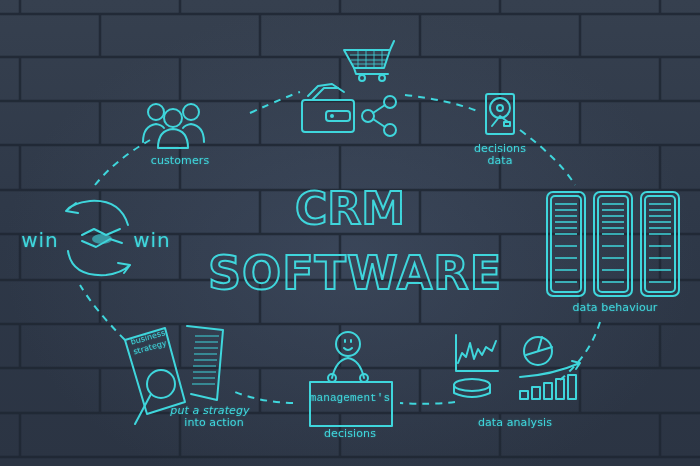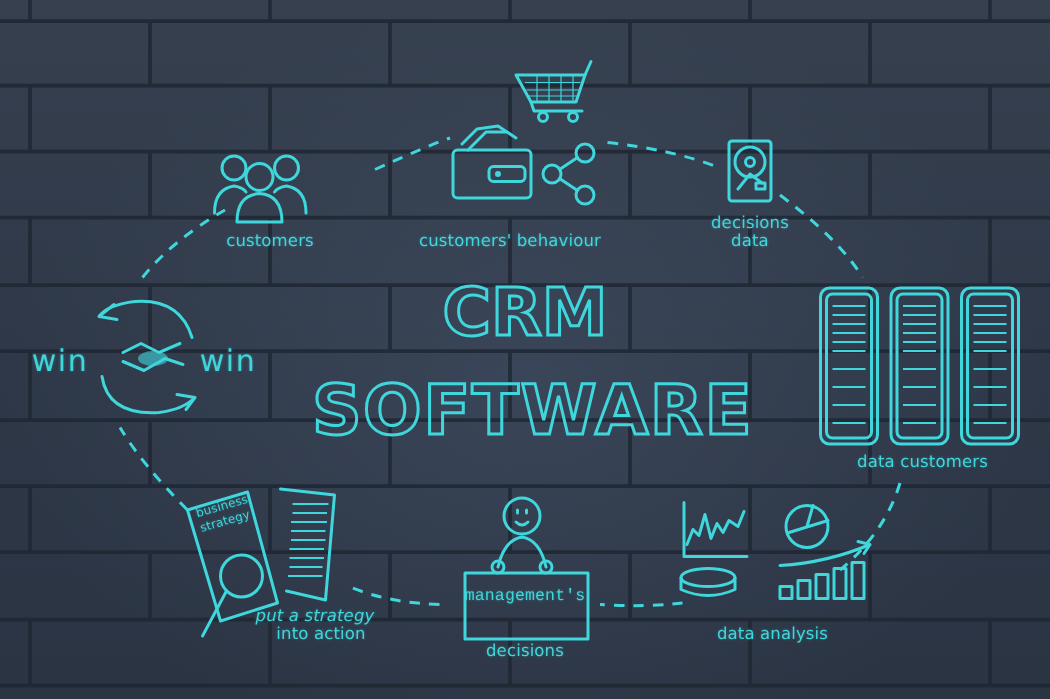--- a/index.html
+++ b/index.html
@@ -128,21 +128,20 @@
     <circle cx="34" cy="34" r="2" fill="#3fd6dc"></circle>
   </svg>
 
   <svg width="40" height="45" style="left:360px;top:94px;">
     <circle class="ic" cx="30" cy="8" r="6"></circle>
     <circle class="ic" cx="8" cy="22" r="6"></circle>
     <circle class="ic" cx="30" cy="36" r="6"></circle>
     <line class="ic" x1="13" y1="19" x2="25" y2="11"></line>
     <line class="ic" x1="13" y1="25" x2="25" y2="33"></line>
   </svg>
-  <div class="label" style="left:275px;top:155px;width:130px;">customers' behaviour</div>
 
   <svg width="32" height="44" style="left:484px;top:92px;">
     <rect class="ic" x="2" y="2" width="28" height="40" rx="2"></rect>
     <circle class="ic" cx="16" cy="16" r="10"></circle>
     <circle class="ic" cx="16" cy="16" r="3"></circle>
     <path class="ic" d="M8 34 L16 24 L24 30"></path>
     <rect class="ic" x="20" y="30" width="6" height="4"></rect>
   </svg>
   <div class="label" style="left:460px;top:143px;width:80px;">decisions</div>
   <div class="label" style="left:460px;top:155px;width:80px;">data</div>
@@ -157,21 +156,21 @@
       <rect class="ic" x="2" y="2" width="38" height="104" rx="6"></rect>
       <rect class="ic" x="6" y="6" width="30" height="96" rx="4" stroke-width="1"></rect>
       <path d="M10 14 H32 M10 20 H32 M10 26 H32 M10 32 H32 M10 38 H32 M10 44 H32 M10 56 H32 M10 68 H32 M10 80 H32 M10 92 H32" stroke="#3fd6dc" stroke-width="1.3"></path>
     </g>
     <g transform="translate(94,0)">
       <rect class="ic" x="2" y="2" width="38" height="104" rx="6"></rect>
       <rect class="ic" x="6" y="6" width="30" height="96" rx="4" stroke-width="1"></rect>
       <path d="M10 14 H32 M10 20 H32 M10 26 H32 M10 32 H32 M10 38 H32 M10 44 H32 M10 56 H32 M10 68 H32 M10 80 H32 M10 92 H32" stroke="#3fd6dc" stroke-width="1.3"></path>
     </g>
   </svg>
-  <div class="label" style="left:565px;top:302px;width:100px;">data customers</div>
+  <div class="label" style="left:565px;top:302px;width:100px;">data behaviour</div>
 
   <svg width="140" height="70" style="left:452px;top:333px;">
     <path class="ic" stroke-width="1.5" d="M4 2 V38 H46"></path>
     <path class="ic" stroke-width="1.5" d="M6 30 L10 20 L14 24 L18 10 L22 26 L26 16 L30 22 L34 14 L40 18 L44 8"></path>
     <circle class="ic" stroke-width="1.5" cx="86" cy="18" r="14"></circle>
     <path class="ic" stroke-width="1.5" d="M74 22 L100 14 M86 18 L90 4"></path>
     <ellipse class="ic" stroke-width="1.5" cx="20" cy="52" rx="18" ry="6"></ellipse>
     <path class="ic" stroke-width="1.5" d="M2 52 V60 Q20 68 38 60 V52"></path>
     <path class="ic" stroke-width="1.5" d="M68 44 Q100 42 128 30 M120 28 L128 30 L124 36"></path>
     <rect class="ic" stroke-width="1.5" x="68" y="58" width="8" height="8"></rect>

